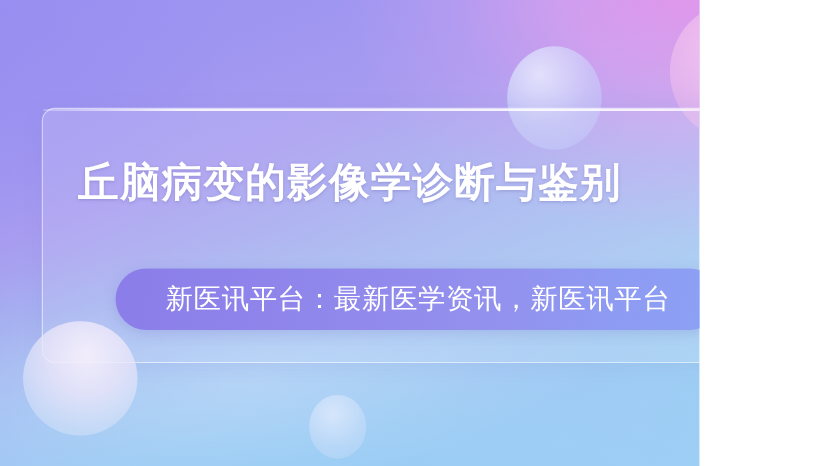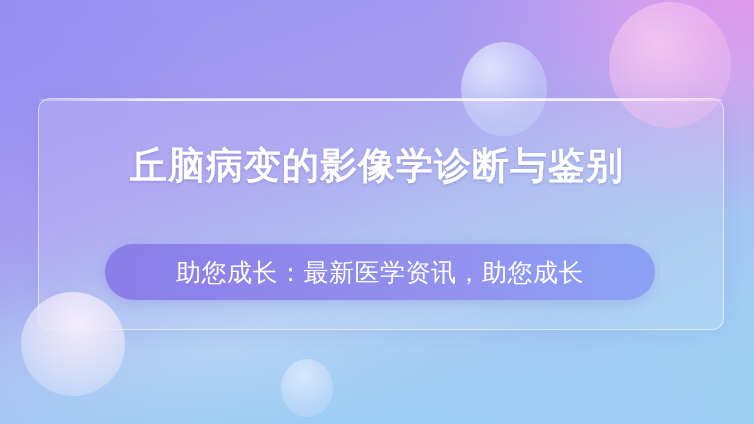--- a/index.html
+++ b/index.html
@@ -2,21 +2,21 @@
 <html><head>
 <meta charset="utf-8">
 <style>
   html, body {
     margin: 0;
     padding: 0;
     background: #ffffff;
   }
   #stage {
     position: relative;
-    width: 754px;
+    width: 636px;
     height: 424px;
     overflow: hidden;
     font-family: "Liberation Sans", "DejaVu Sans", sans-serif;
   }
 
   
   .bg-base {
     position: absolute;
     inset: 0;
     background: linear-gradient(160deg,
@@ -182,16 +182,16 @@
   <div class="sheen"></div>
 
   <div class="glass-card"></div>
 
   <div class="blob blob-bottom-left"></div>
   <div class="blob blob-bottom-mid"></div>
 
   <div class="title">丘脑病变的影像学诊断与鉴别</div>
 
   <div class="pill">
-    <span class="pill-text">助您成长：最新医学资讯，助您成长</span>
+    <span class="pill-text">新医讯平台：最新医学资讯，新医讯平台</span>
   </div>
 
 </div>
 
 </body></html>

